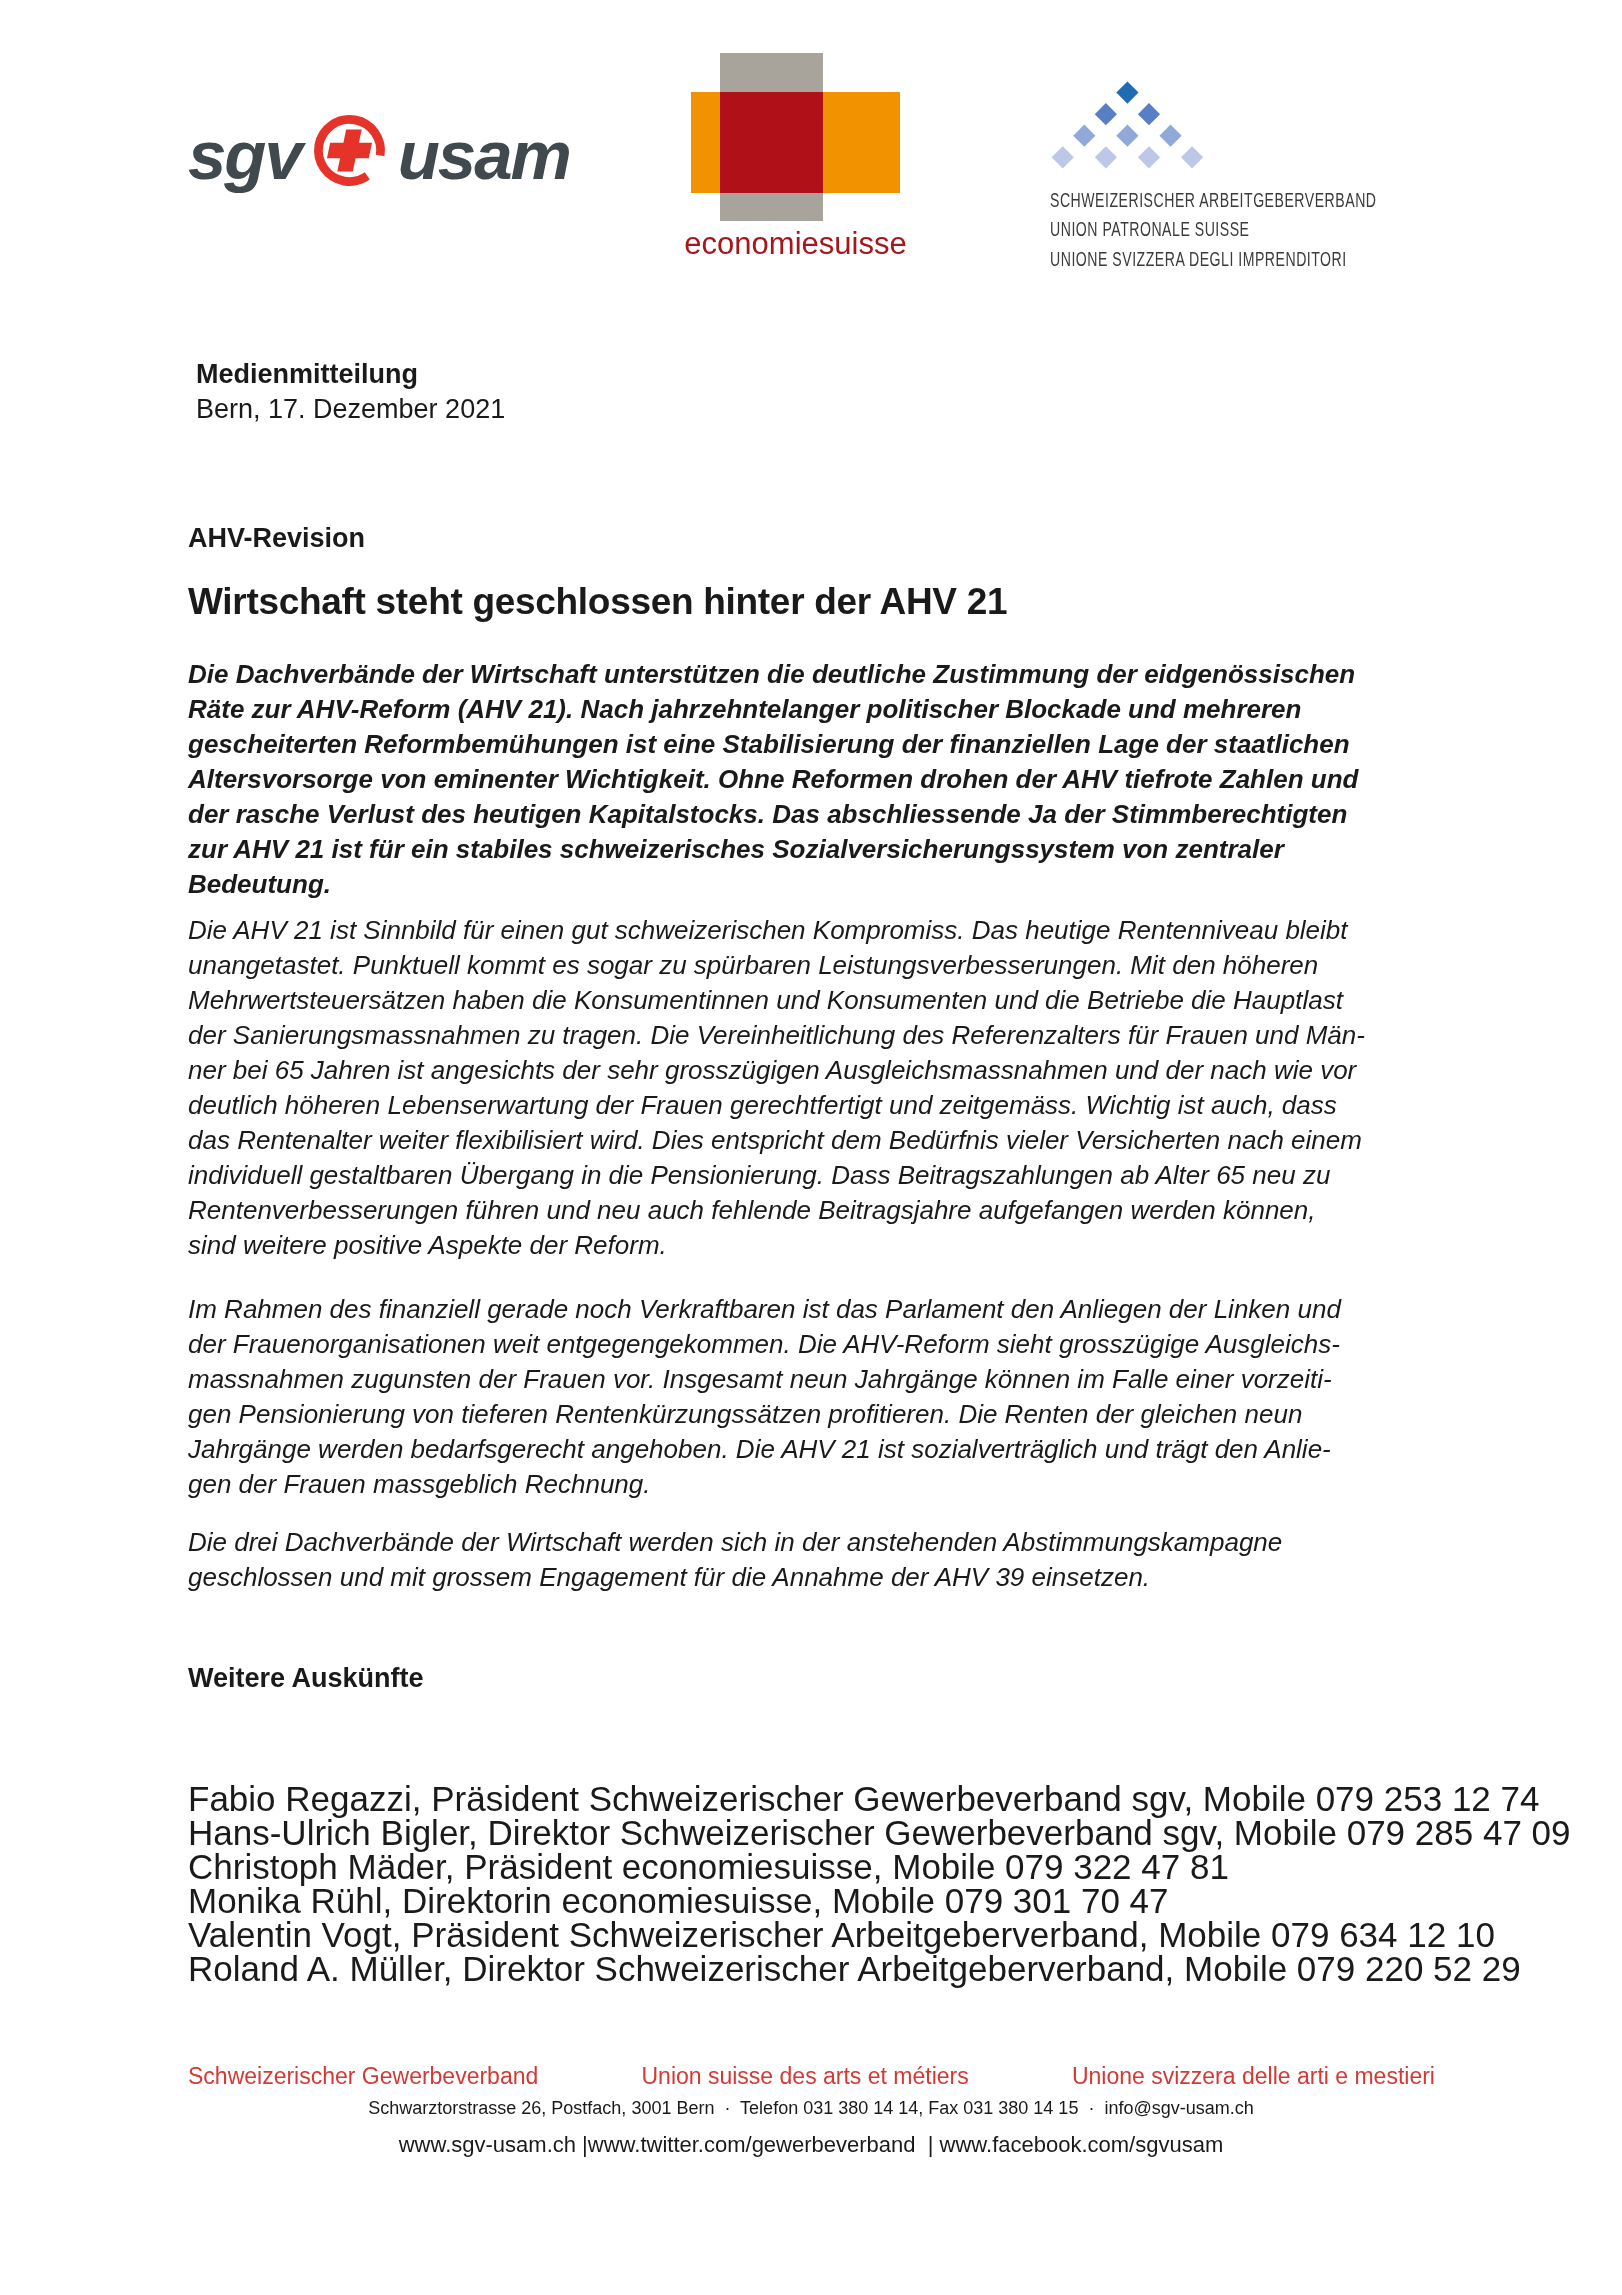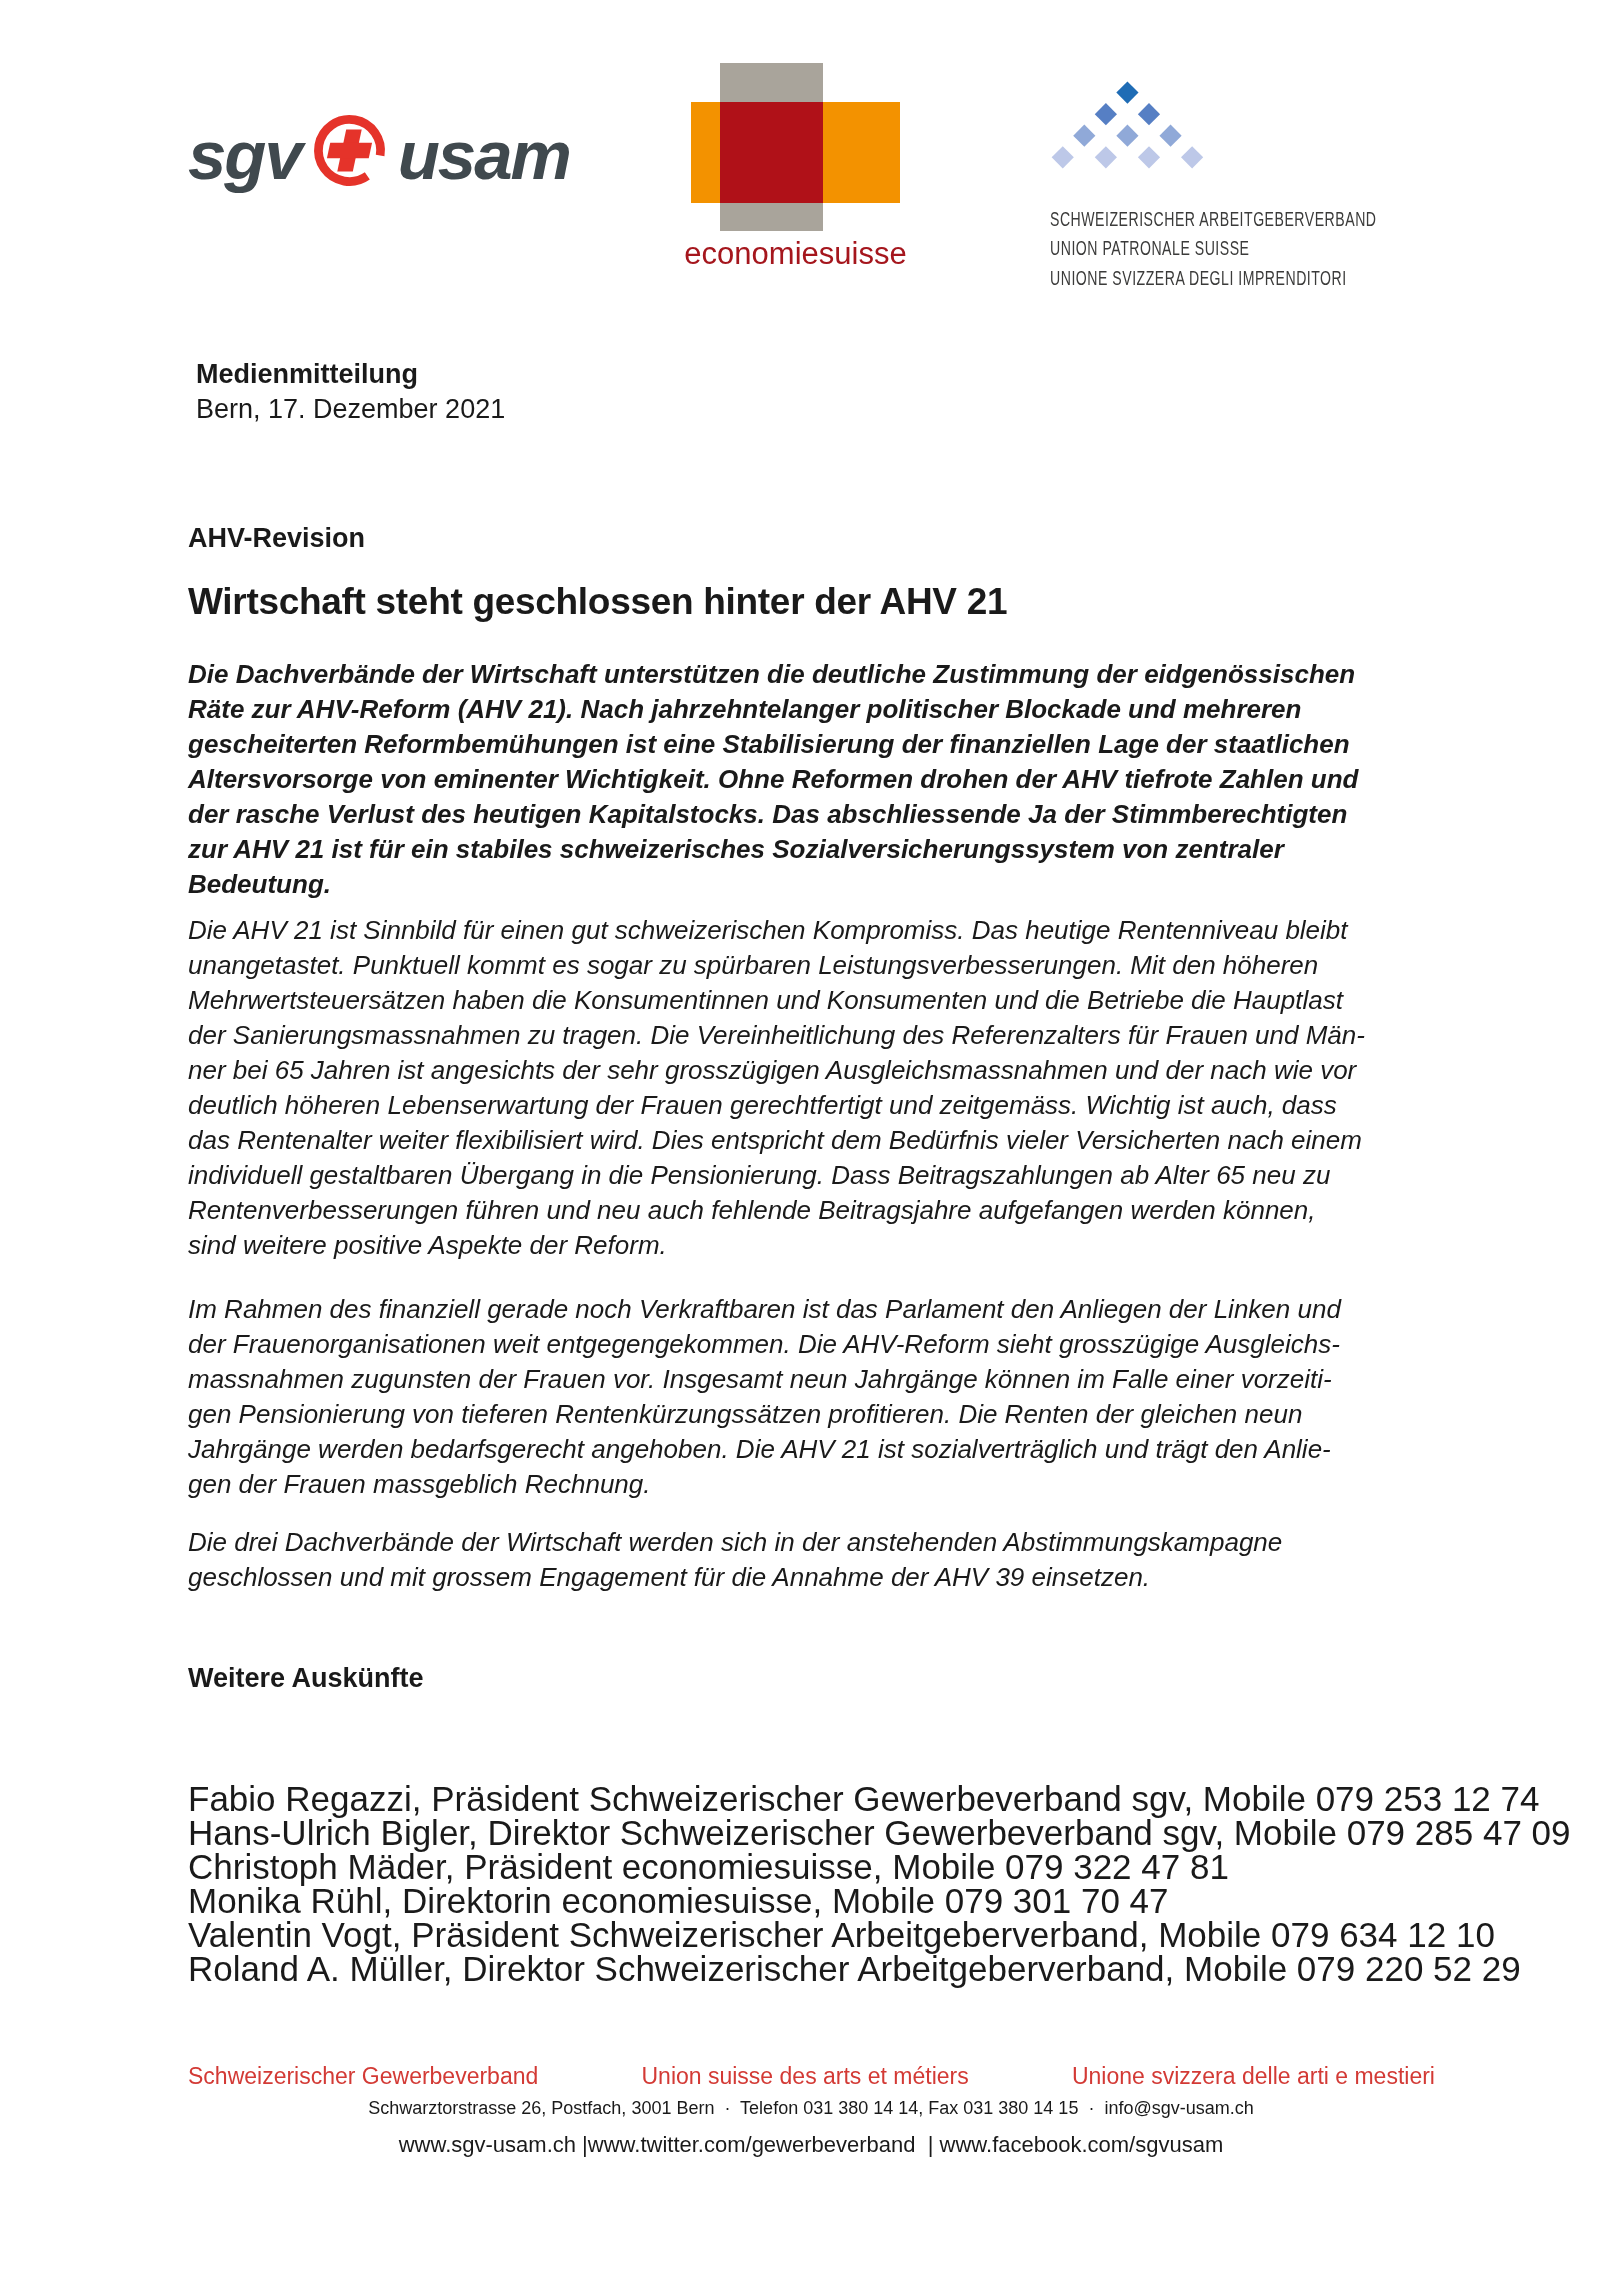--- a/index.html
+++ b/index.html
@@ -19,33 +19,33 @@
     position:absolute; left:188px; top:110px;
     display:flex; align-items:center; gap:7.9px;
   }
   .sgv-word {
     font-size:69px; font-style:italic; font-weight:bold;
     letter-spacing:-2px; line-height:1; color:var(--sgv-text);
     transform:translateY(4.6px);
   }
   .swiss-circle svg { width:81px; height:81px; display:block; }
 
-  .logo-eco { position:absolute; left:681px; top:58px; width:229px; height:226px; }
+  .logo-eco { position:absolute; left:681px; top:48px; width:229px; height:226px; }
   .eco-rect { position:absolute; }
   .eco-gray   { left:39px; top:4.6px;  width:103px; height:168px; background:var(--eco-gray); }
   .eco-orange { left:9.8px; top:44px; width:209px; height:101px; background:var(--eco-orange); }
   .eco-red    { left:39px; top:44px; width:103px; height:101px; background:var(--eco-red); }
   .eco-label {
     position:absolute; left:0; top:178px; width:229px; text-align:center;
     font-size:31px; color:var(--eco-text-red); letter-spacing:0px;
   }
 
   .logo-emp { position:absolute; left:1047px; top:73px; width:406px; }
   .diamonds { width:366px; height:98px; display:block; }
-  .emp-lines { margin-top:34px; margin-left:2.6px; }
+  .emp-lines { margin-top:15px; margin-left:2.6px; }
   .emp-line {
     font-size:19.6px; line-height:29.4px; color:var(--emp-text);
     letter-spacing:0.7px; transform:scaleX(0.72); transform-origin:left center;
     white-space:pre;
   }
 
   
   .meta { position:absolute; left:196px; top:357px; }
   .meta-type { font-size:27px; font-weight:bold; line-height:35px; }
   .meta-date { font-size:27px; line-height:35px; }

